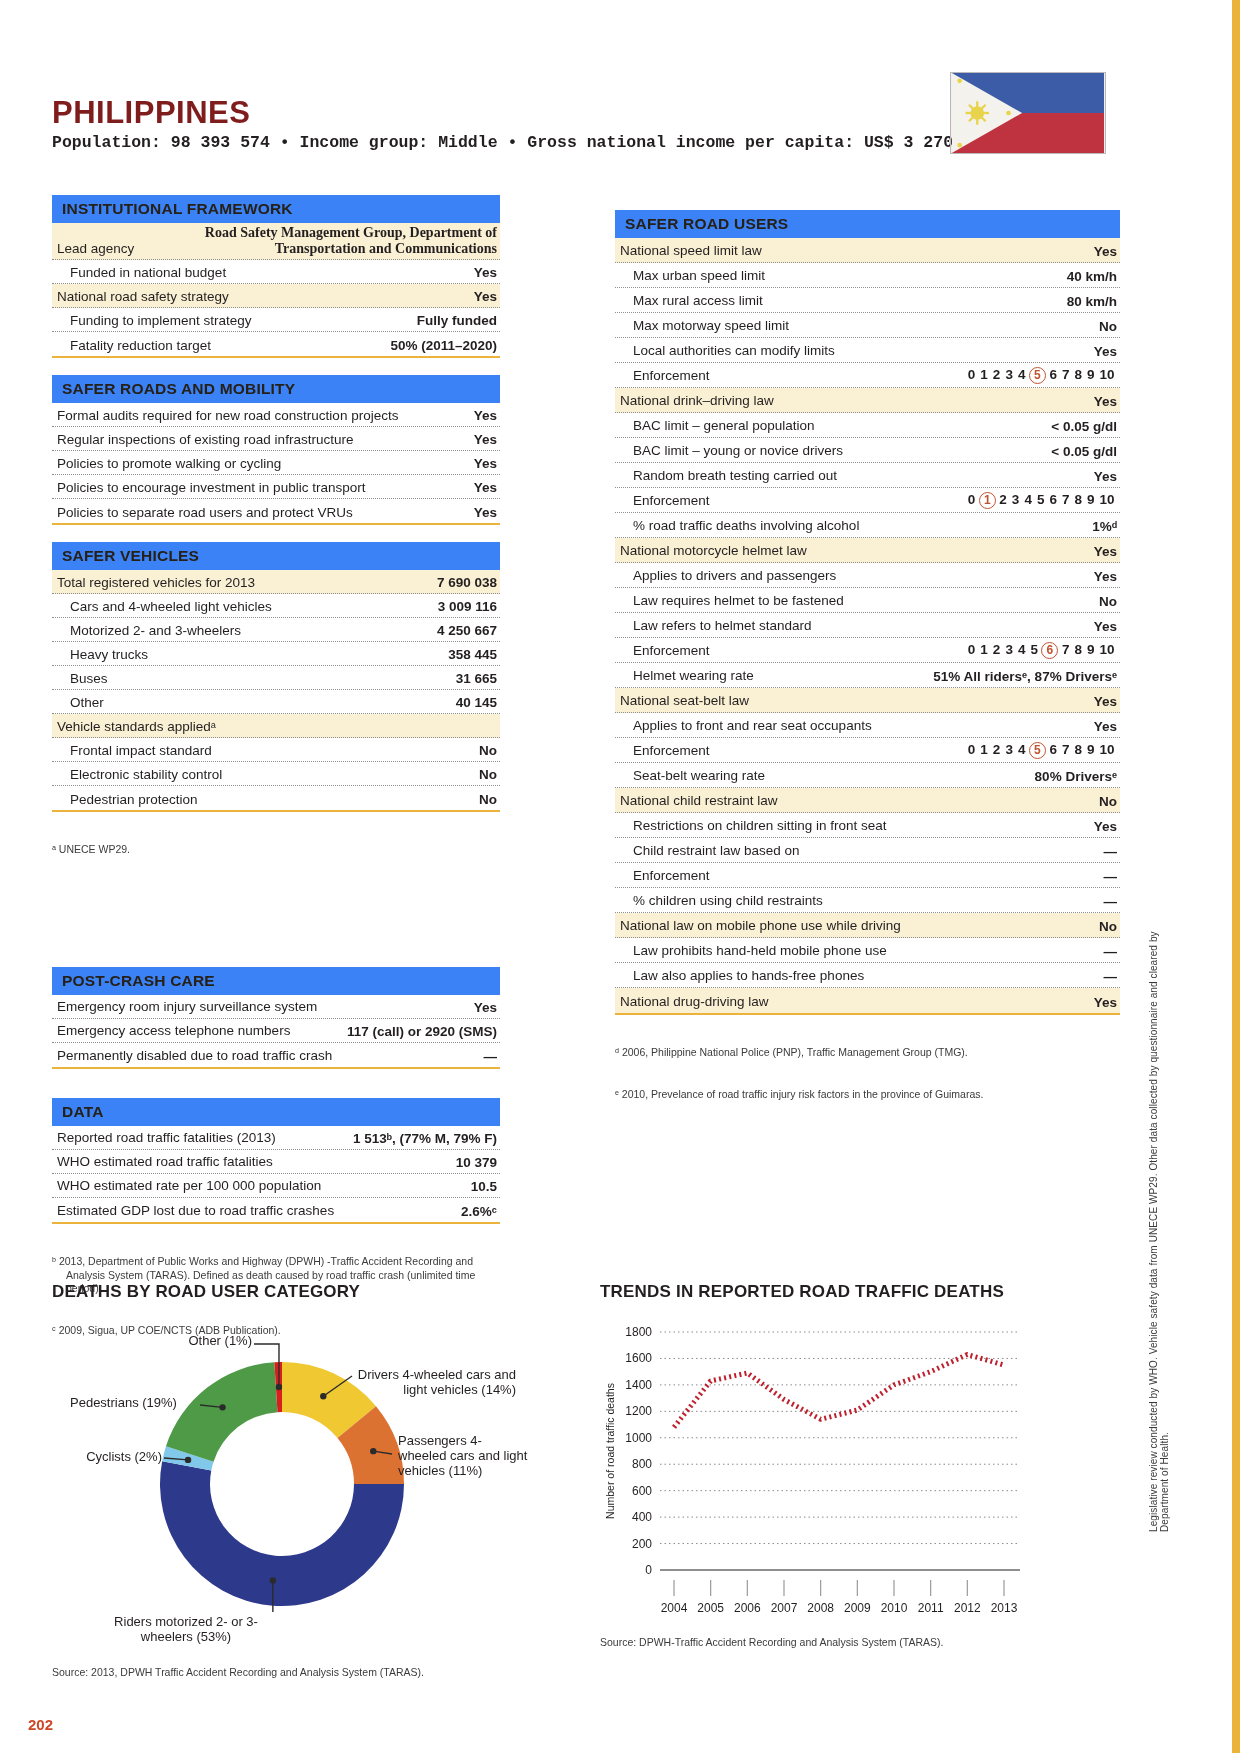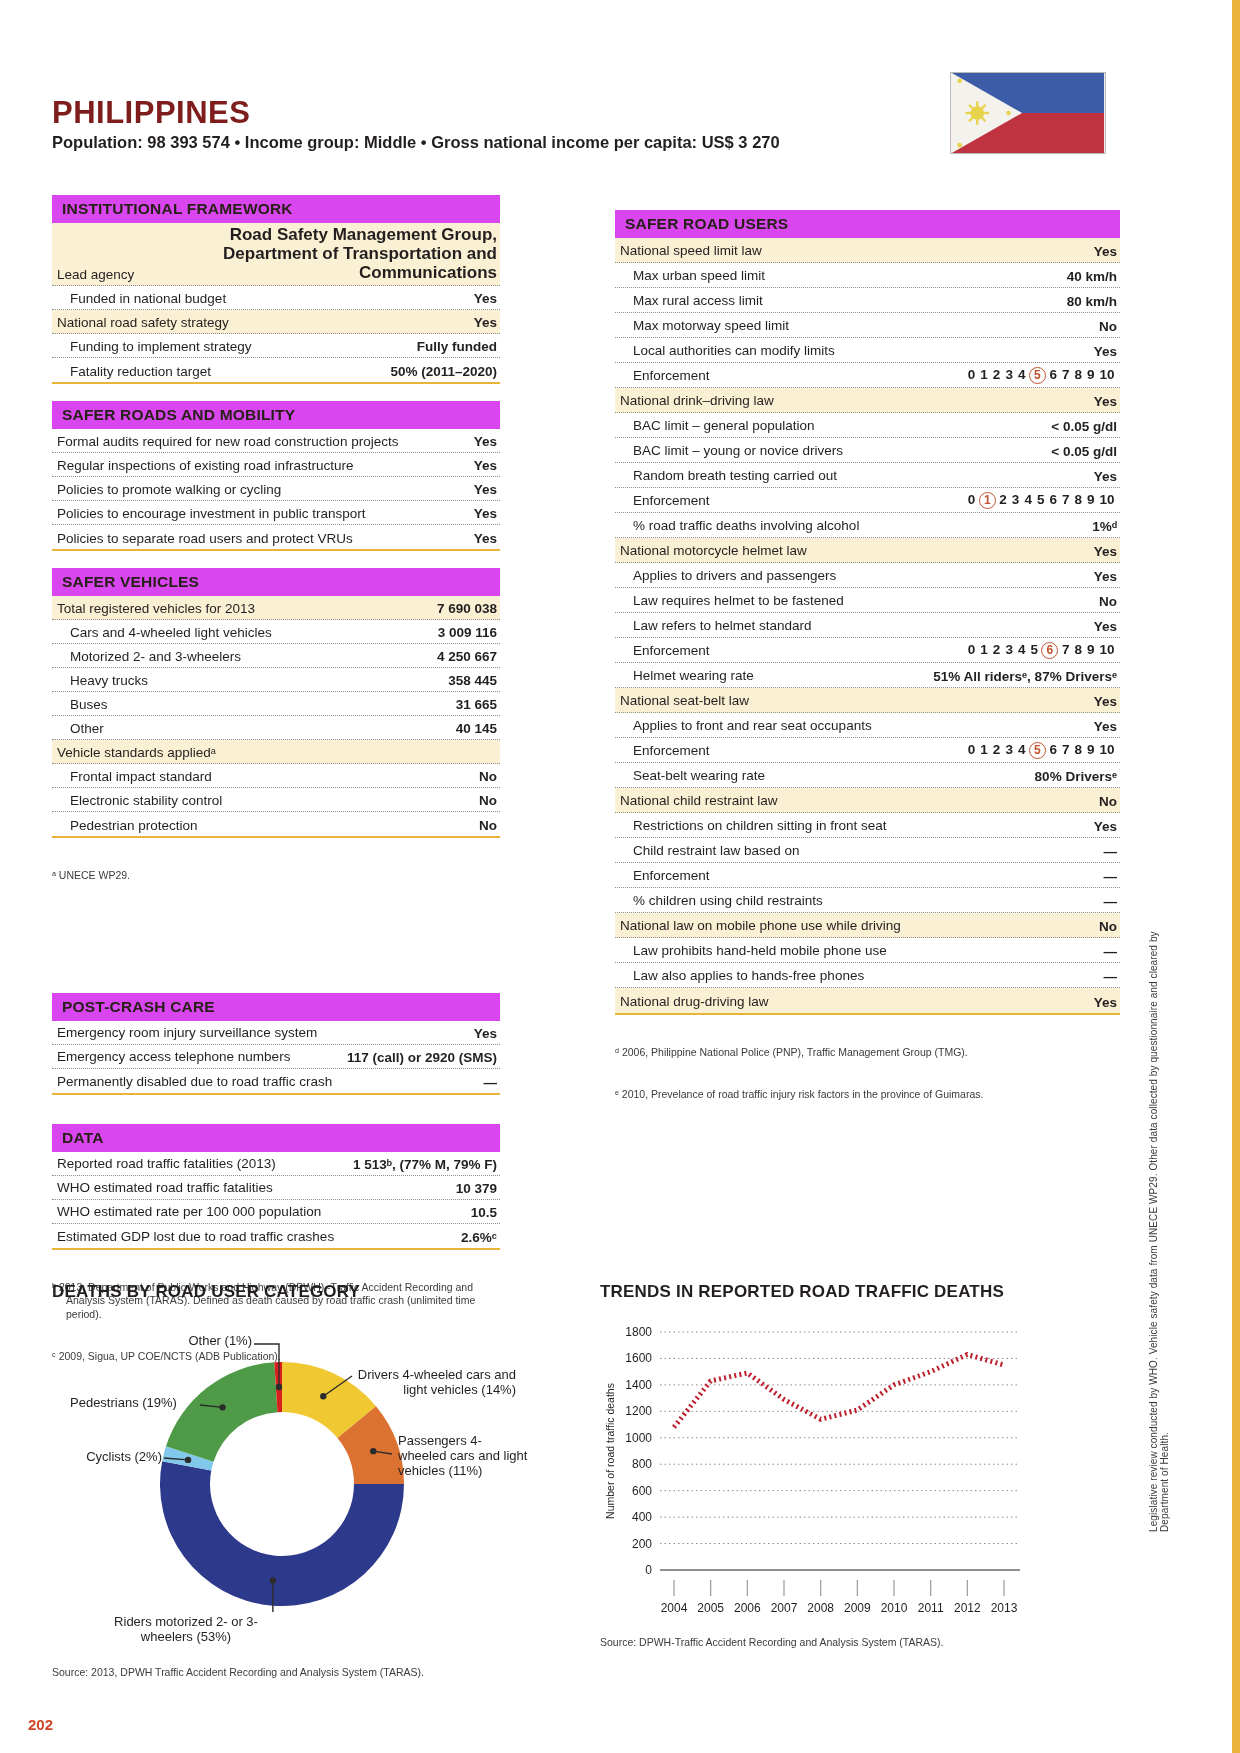--- a/index.html
+++ b/index.html
@@ -1,40 +1,40 @@
 <!DOCTYPE html>
 <html><head>
 <meta charset="utf-8">
 <style>
   html,body{margin:0;padding:0;background:#ffffff;}
   body{width:1240px;height:1753px;position:relative;font-family:"Liberation Sans",sans-serif;color:#231F20;overflow:hidden;}
 
   
   .country-title{position:absolute;left:52px;top:74px;font-size:31px;font-weight:bold;letter-spacing:0.5px;color:#7f1d1d;}
-  .subtitle{position:absolute;left:52px;top:133px;font-size:16.5px;font-weight:600;color:#231F20;}
+  .subtitle{position:absolute;left:52px;top:133px;font-size:16.5px;font-weight:600;color:#231F20;font-family:Liberation Mono, monospace;}
   .flag{position:absolute;left:950px;top:72px;width:156px;height:82px;border:1px solid #b9b9b9;box-sizing:border-box;}
 
   
   .edge-strip{position:absolute;right:0;top:0;width:8px;height:100%;background:#ECB33B;}
 
   
   #col-left{position:absolute;left:52px;top:195px;width:448px;}
   #col-right{position:absolute;left:615px;top:210px;width:505px;}
 
   section.tbl{margin:0 0 14px 0;}
-  .sec-h{background:#d946ef;height:28px;line-height:28px;padding-left:10px;font-size:15.5px;font-weight:bold;color:#262017;letter-spacing:0.2px;}
+  .sec-h{background:#3b82f6;height:28px;line-height:28px;padding-left:10px;font-size:15.5px;font-weight:bold;color:#262017;letter-spacing:0.2px;}
   .rows{border-bottom:2px solid #ECB33B;}
   .row{display:flex;justify-content:space-between;align-items:flex-end;min-height:24px;padding:2px 3px 3px 0;border-bottom:1px dotted #8f8f8f;font-size:13.5px;box-sizing:border-box;}
   #col-right .row{min-height:25px;}
   .row:last-child{border-bottom:none;}
   .row.highlight{background:#FAF0D3;}
   .row .label{padding-left:5px;line-height:1.15;}
   .row.indent .label{padding-left:18px;}
   .row .value{font-weight:bold;text-align:right;white-space:nowrap;padding-left:8px;}
-  .row .value.wrap{white-space:normal;max-width:305px;font-size:17px;line-height:1.12;}
+  .row .value.wrap{white-space:normal;max-width:305px;font-size:14px;line-height:1.12;font-family:Liberation Serif, serif;}
   .scale{font-weight:bold;white-space:nowrap;}
   .scale .n{display:inline-block;margin:0 2.5px;}
   .scale .n.circ{border:1.6px solid #C0532F;color:#C0532F;border-radius:50%;width:15px;height:15px;line-height:14px;text-align:center;margin:0 1px;font-size:12px;}
   .foots{padding-top:3px;}
   .footnote{font-size:10.5px;color:#3b3b3b;line-height:1.3;padding-left:14px;text-indent:-14px;margin-top:28px;}
 
   
   #sec-vehicles{margin-bottom:110px;}
   #sec-postcrash{margin-bottom:26px;}
 

